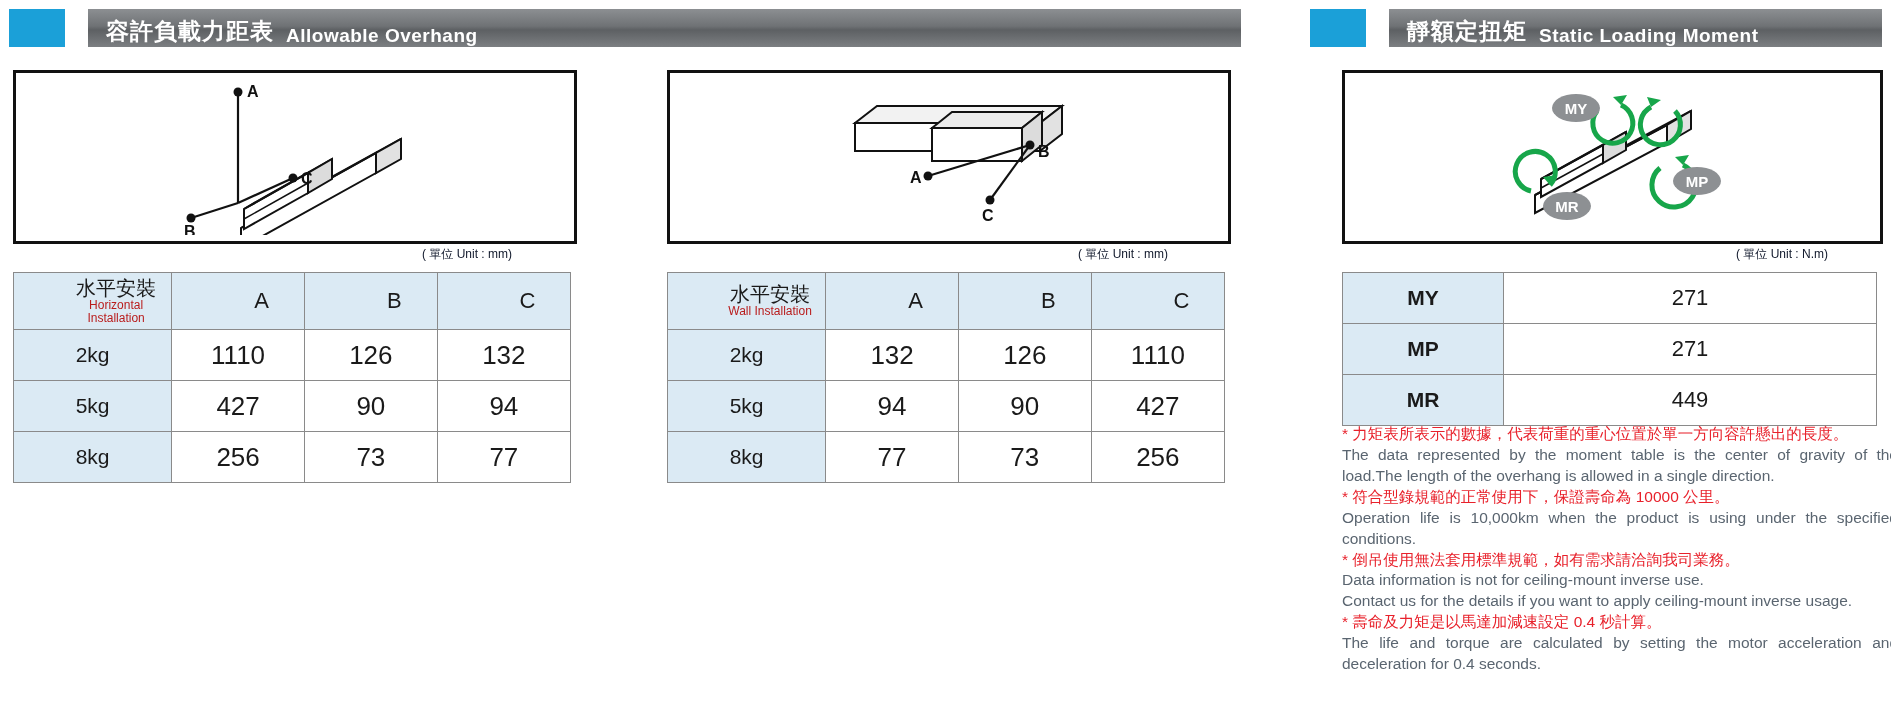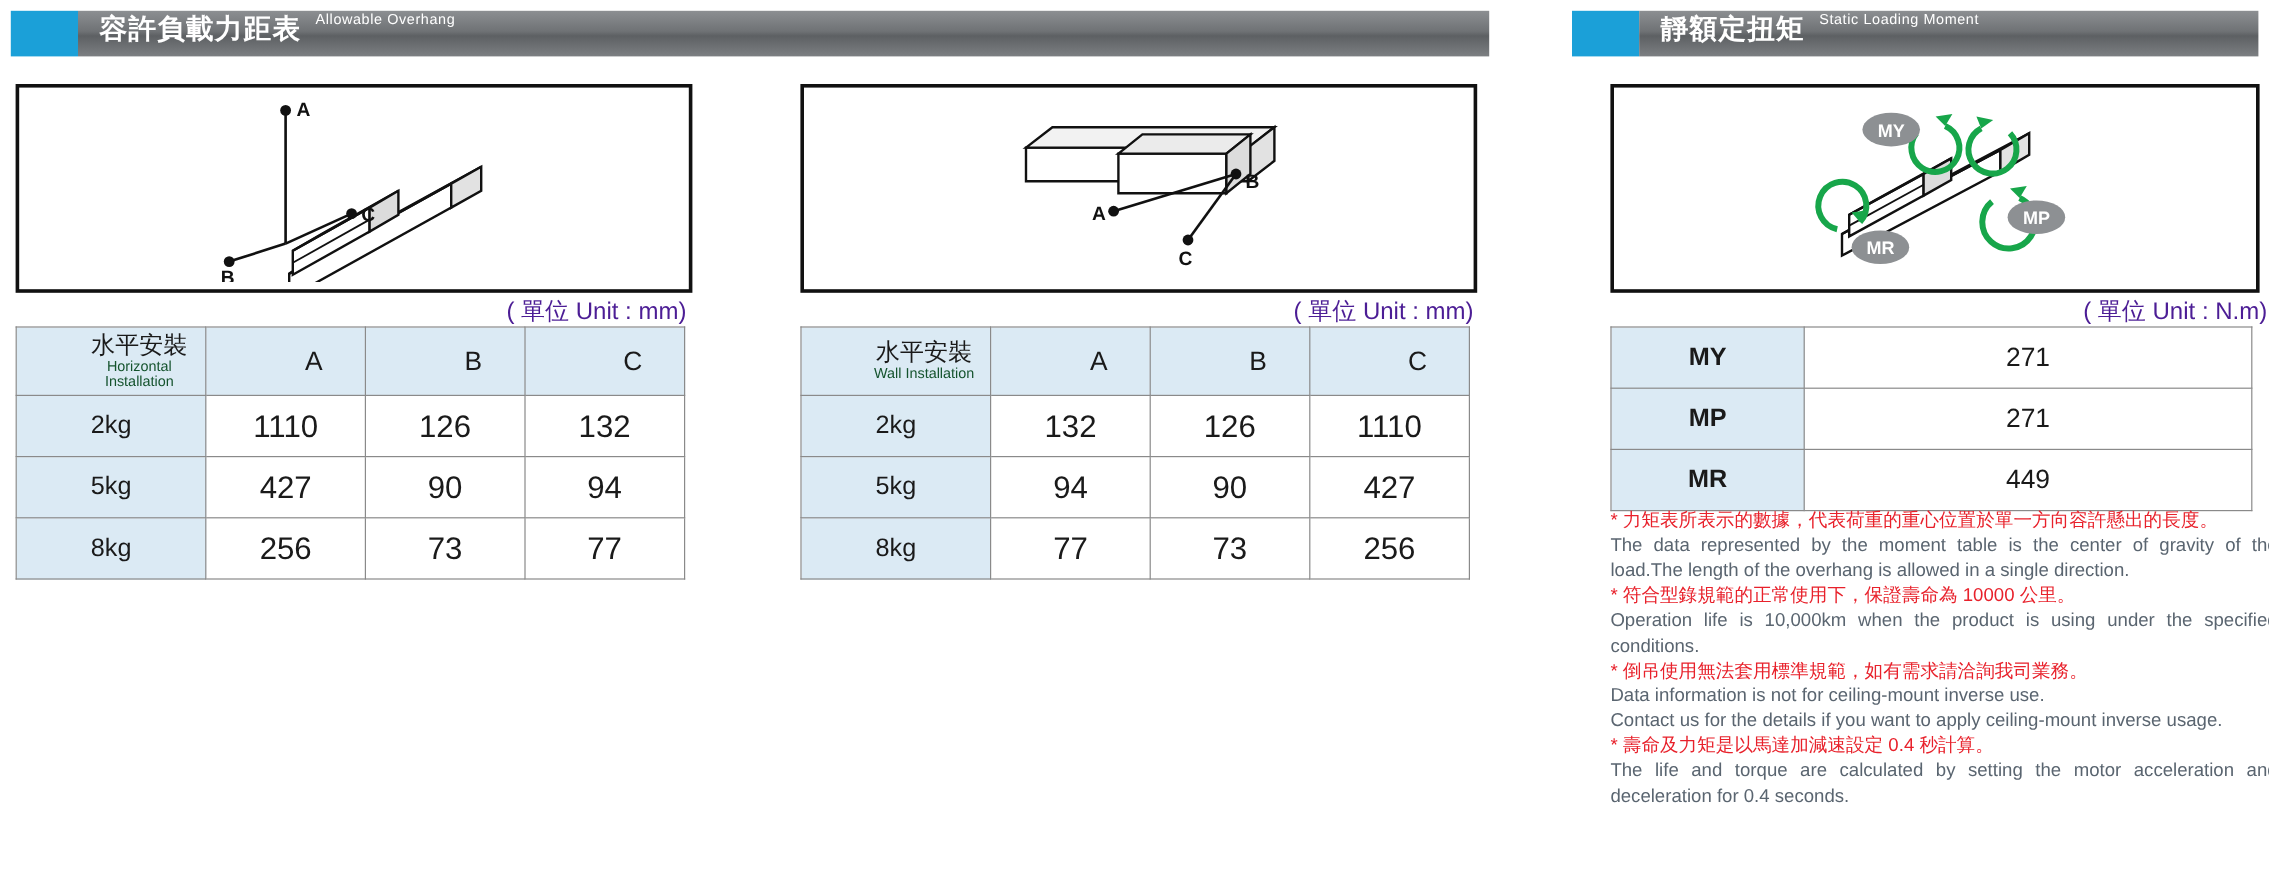--- a/index.html
+++ b/index.html
@@ -9,44 +9,45 @@
     color:#1a1a1a;overflow:hidden;position:relative;
   }
   .page{position:relative;width:1891px;height:727px;}
 
   
   .section-header{
     position:absolute;display:flex;align-items:stretch;height:38px;
   }
   .sh-swatch{width:56px;background:#1ba0d8;}
   .sh-bar{
-    flex:1;display:flex;align-items:flex-start;padding-left:18px;
+    flex:1;display:flex;align-items:flex-end;padding-left:18px;
     background:linear-gradient(to bottom,#8c8f92 0%,#6f7275 45%,#5d6063 55%,#7c7f82 100%);
     color:#ffffff;
+    margin-left:23px;
   }
   .sh-cn{font-size:23px;font-weight:bold;letter-spacing:1px;}
-  .sh-en{font-size:12px;margin-left:12px;letter-spacing:.5px;font-weight:normal;}
+  .sh-en{font-size:19px;margin-left:12px;letter-spacing:.5px;font-weight:bold;}
 
   
   .figbox{position:absolute;border:3px solid #111;background:#fff;}
 
   
-  .unit{position:absolute;font-size:20px;color:#4c1d95;}
+  .unit{position:absolute;font-size:12px;color:#0f172a;}
 
   
   table.dt{border-collapse:collapse;position:absolute;}
   table.dt td,table.dt th{
     border:1px solid #8a8a8a;text-align:center;vertical-align:middle;
     font-weight:normal;color:#1a1a1a;
   }
   table.dt thead th{background:#dbeaf4;height:54px;padding-left:48px;}
   table.dt tbody td{height:48px;font-size:26px;background:#ffffff;}
   table.dt tbody td.rowhead{background:#dbeaf4;font-size:21px;}
   .hdr-cn{font-size:20px;display:block;line-height:1.05;}
-  .hdr-en{font-size:12px;display:block;color:#14532d;line-height:1.05;}
+  .hdr-en{font-size:12px;display:block;color:#b91c1c;line-height:1.05;}
   .hdr-letter{font-size:22px;}
 
   
   table.smt{border-collapse:collapse;position:absolute;}
   table.smt td{border:1px solid #8a8a8a;text-align:center;vertical-align:middle;height:48px;}
   table.smt td.k{background:#dbeaf4;font-size:21px;font-weight:bold;width:158px;}
   table.smt td.v{background:#ffffff;font-size:22px;}
 
   
   .notes{position:absolute;width:556px;font-size:15.5px;line-height:1.35;}

